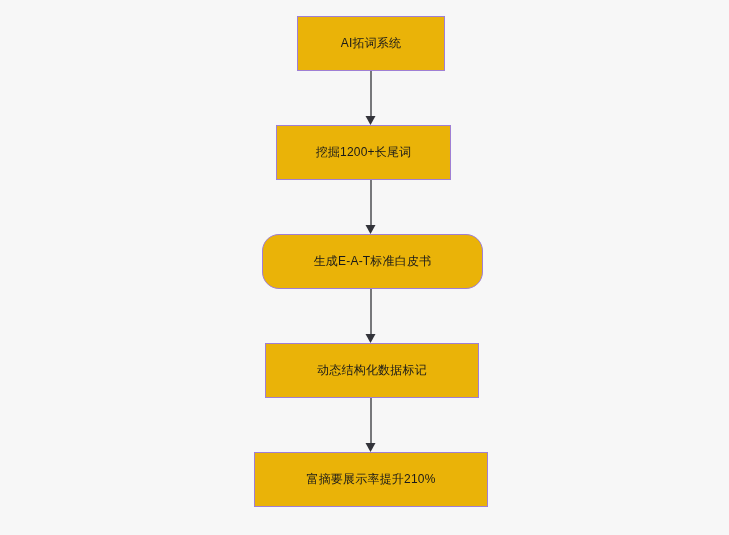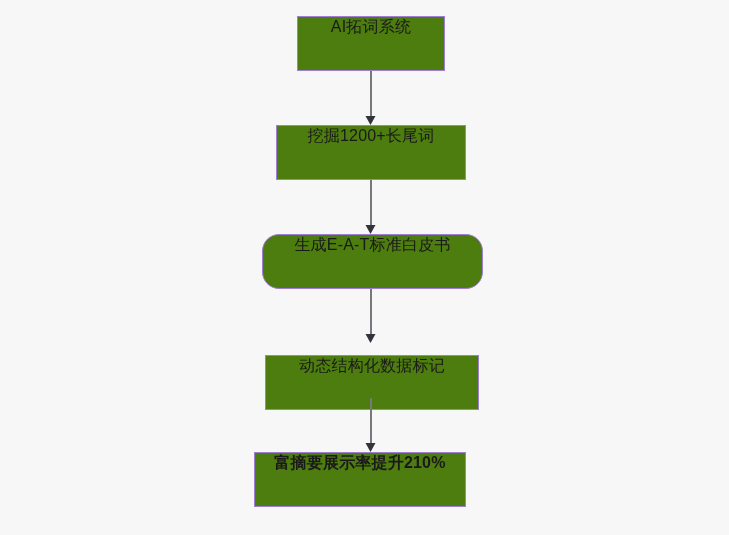--- a/index.html
+++ b/index.html
@@ -14,27 +14,27 @@
     overflow: hidden;
   }
   #flowchart {
     position: relative;
     width: 729px;
     height: 535px;
   }
   .node {
     position: absolute;
     box-sizing: border-box;
-    background: #4d7c0f;
+    background: #eab308;
     border: 1.4px solid #9f7fd4;
     display: flex;
-    align-items: flex-start;
+    align-items: center;
     justify-content: center;
     color: #1a1a1a;
-    font-size: 16px;
+    font-size: 12px;
     line-height: 1.2;
     letter-spacing: 0.2px;
     white-space: nowrap;
   }
   .edge {
     position: absolute;
     width: 0;
   }
   .edge-line {
     position: absolute;
@@ -62,44 +62,44 @@
 
   <div class="node" style="left:297px; top:16px; width:148px; height:55px;">
     <span>AI拓词系统</span>
   </div>
 
   <div class="edge" style="left:371px; top:71px; height:54px;">
     <div class="edge-line" style="height:45px;"></div>
     <div class="edge-head" style="top:45px;"></div>
   </div>
 
-  <div class="node" style="left:276px; top:125px; width:190px; height:55px;">
+  <div class="node" style="left:276px; top:125px; width:175px; height:55px;">
     <span>挖掘1200+长尾词</span>
   </div>
 
   <div class="edge" style="left:371px; top:180px; height:54px;">
     <div class="edge-line" style="height:45px;"></div>
     <div class="edge-head" style="top:45px;"></div>
   </div>
 
   <div class="node" style="left:262px; top:234px; width:221px; height:55px;border-radius:17px;">
     <span>生成E-A-T标准白皮书</span>
   </div>
 
   <div class="edge" style="left:371px; top:289px; height:54px;">
     <div class="edge-line" style="height:45px;"></div>
     <div class="edge-head" style="top:45px;"></div>
   </div>
 
-  <div class="node" style="left:265px; top:343px; width:214px; height:55px;margin-top:12px;">
+  <div class="node" style="left:265px; top:343px; width:214px; height:55px;">
     <span>动态结构化数据标记</span>
   </div>
 
   <div class="edge" style="left:371px; top:398px; height:54px;">
     <div class="edge-line" style="height:45px;"></div>
     <div class="edge-head" style="top:45px;"></div>
   </div>
 
-  <div class="node" style="left:254px; top:452px; width:212px; height:55px;font-weight:bold;">
+  <div class="node" style="left:254px; top:452px; width:234px; height:55px;">
     <span>富摘要展示率提升210%</span>
   </div>
 
 </div>
 
 </body></html>

